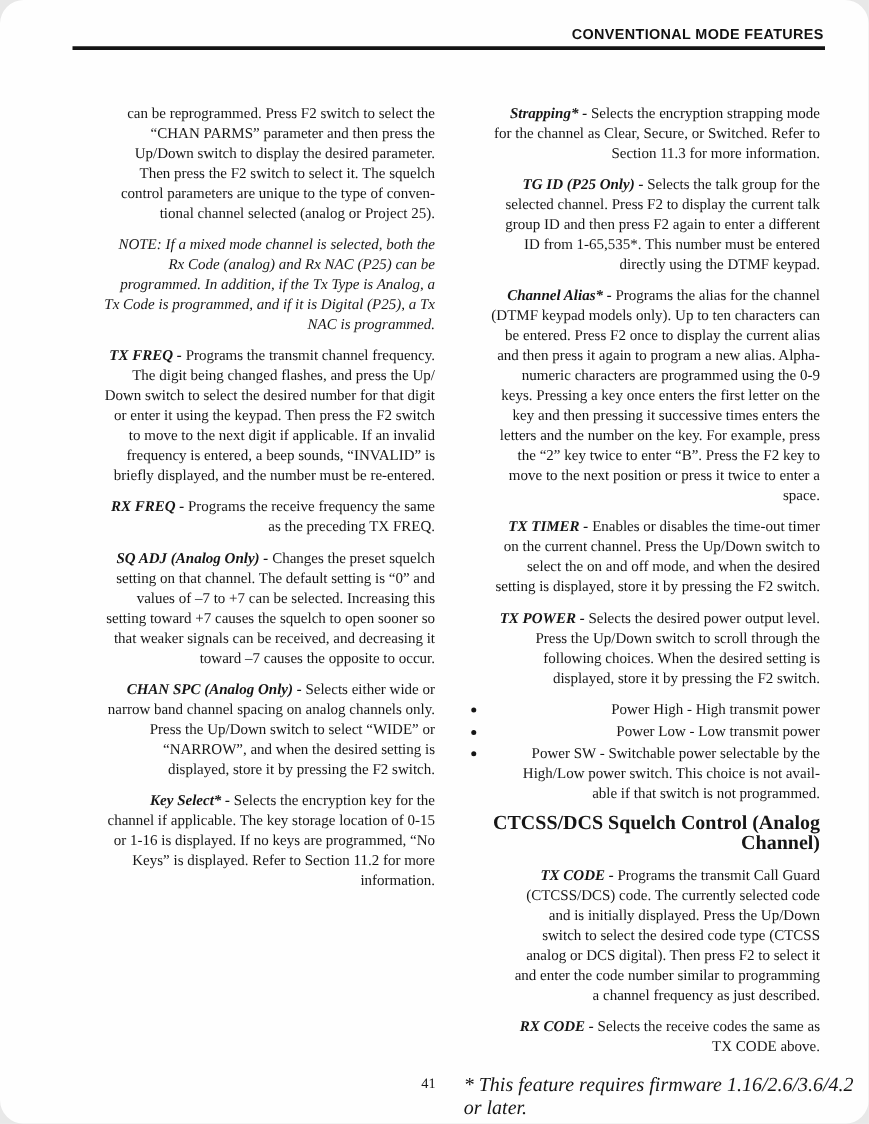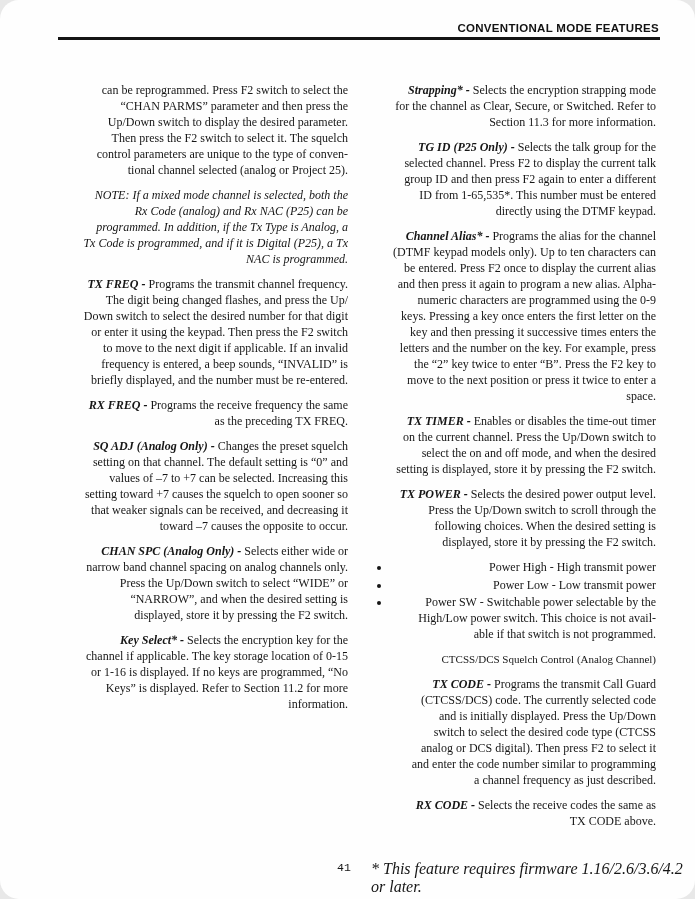--- a/index.html
+++ b/index.html
@@ -44,38 +44,38 @@
   .col.right { width: 293px; }
   p.para, p.note {
     margin: 0 0 9px 0;
     white-space: pre;
   }
   p.note { font-style: italic; }
   .lead { font-weight: bold; font-style: italic; }
   .indented { margin-left: 13px; }
   h3.subheading {
     margin: 0 0 9px 6px;
-    font-size: 11px;
+    font-size: 16px;
     line-height: 16px;
-    font-weight: normal;
+    font-weight: bold;
   }
   ul.bullets {
     margin: 0 0 9px 0;
     padding-left: 28px;
     list-style: disc;
   }
   ul.bullets li {
     white-space: pre;
     margin: 0 0 1.5px 0;
   }
   .page-number {
     position: absolute;
     left: 337px;
     top: 861px;
-    font-family: Liberation Mono, monospace;
+    font-family: Liberation Serif, serif;
     font-size: 11.5px;
     color: #161616;
   }
   .footnote {
     position: absolute;
     left: 371px;
     top: 860px;
     font-style: italic;
     font-size: 16px;
     color: #161616;

